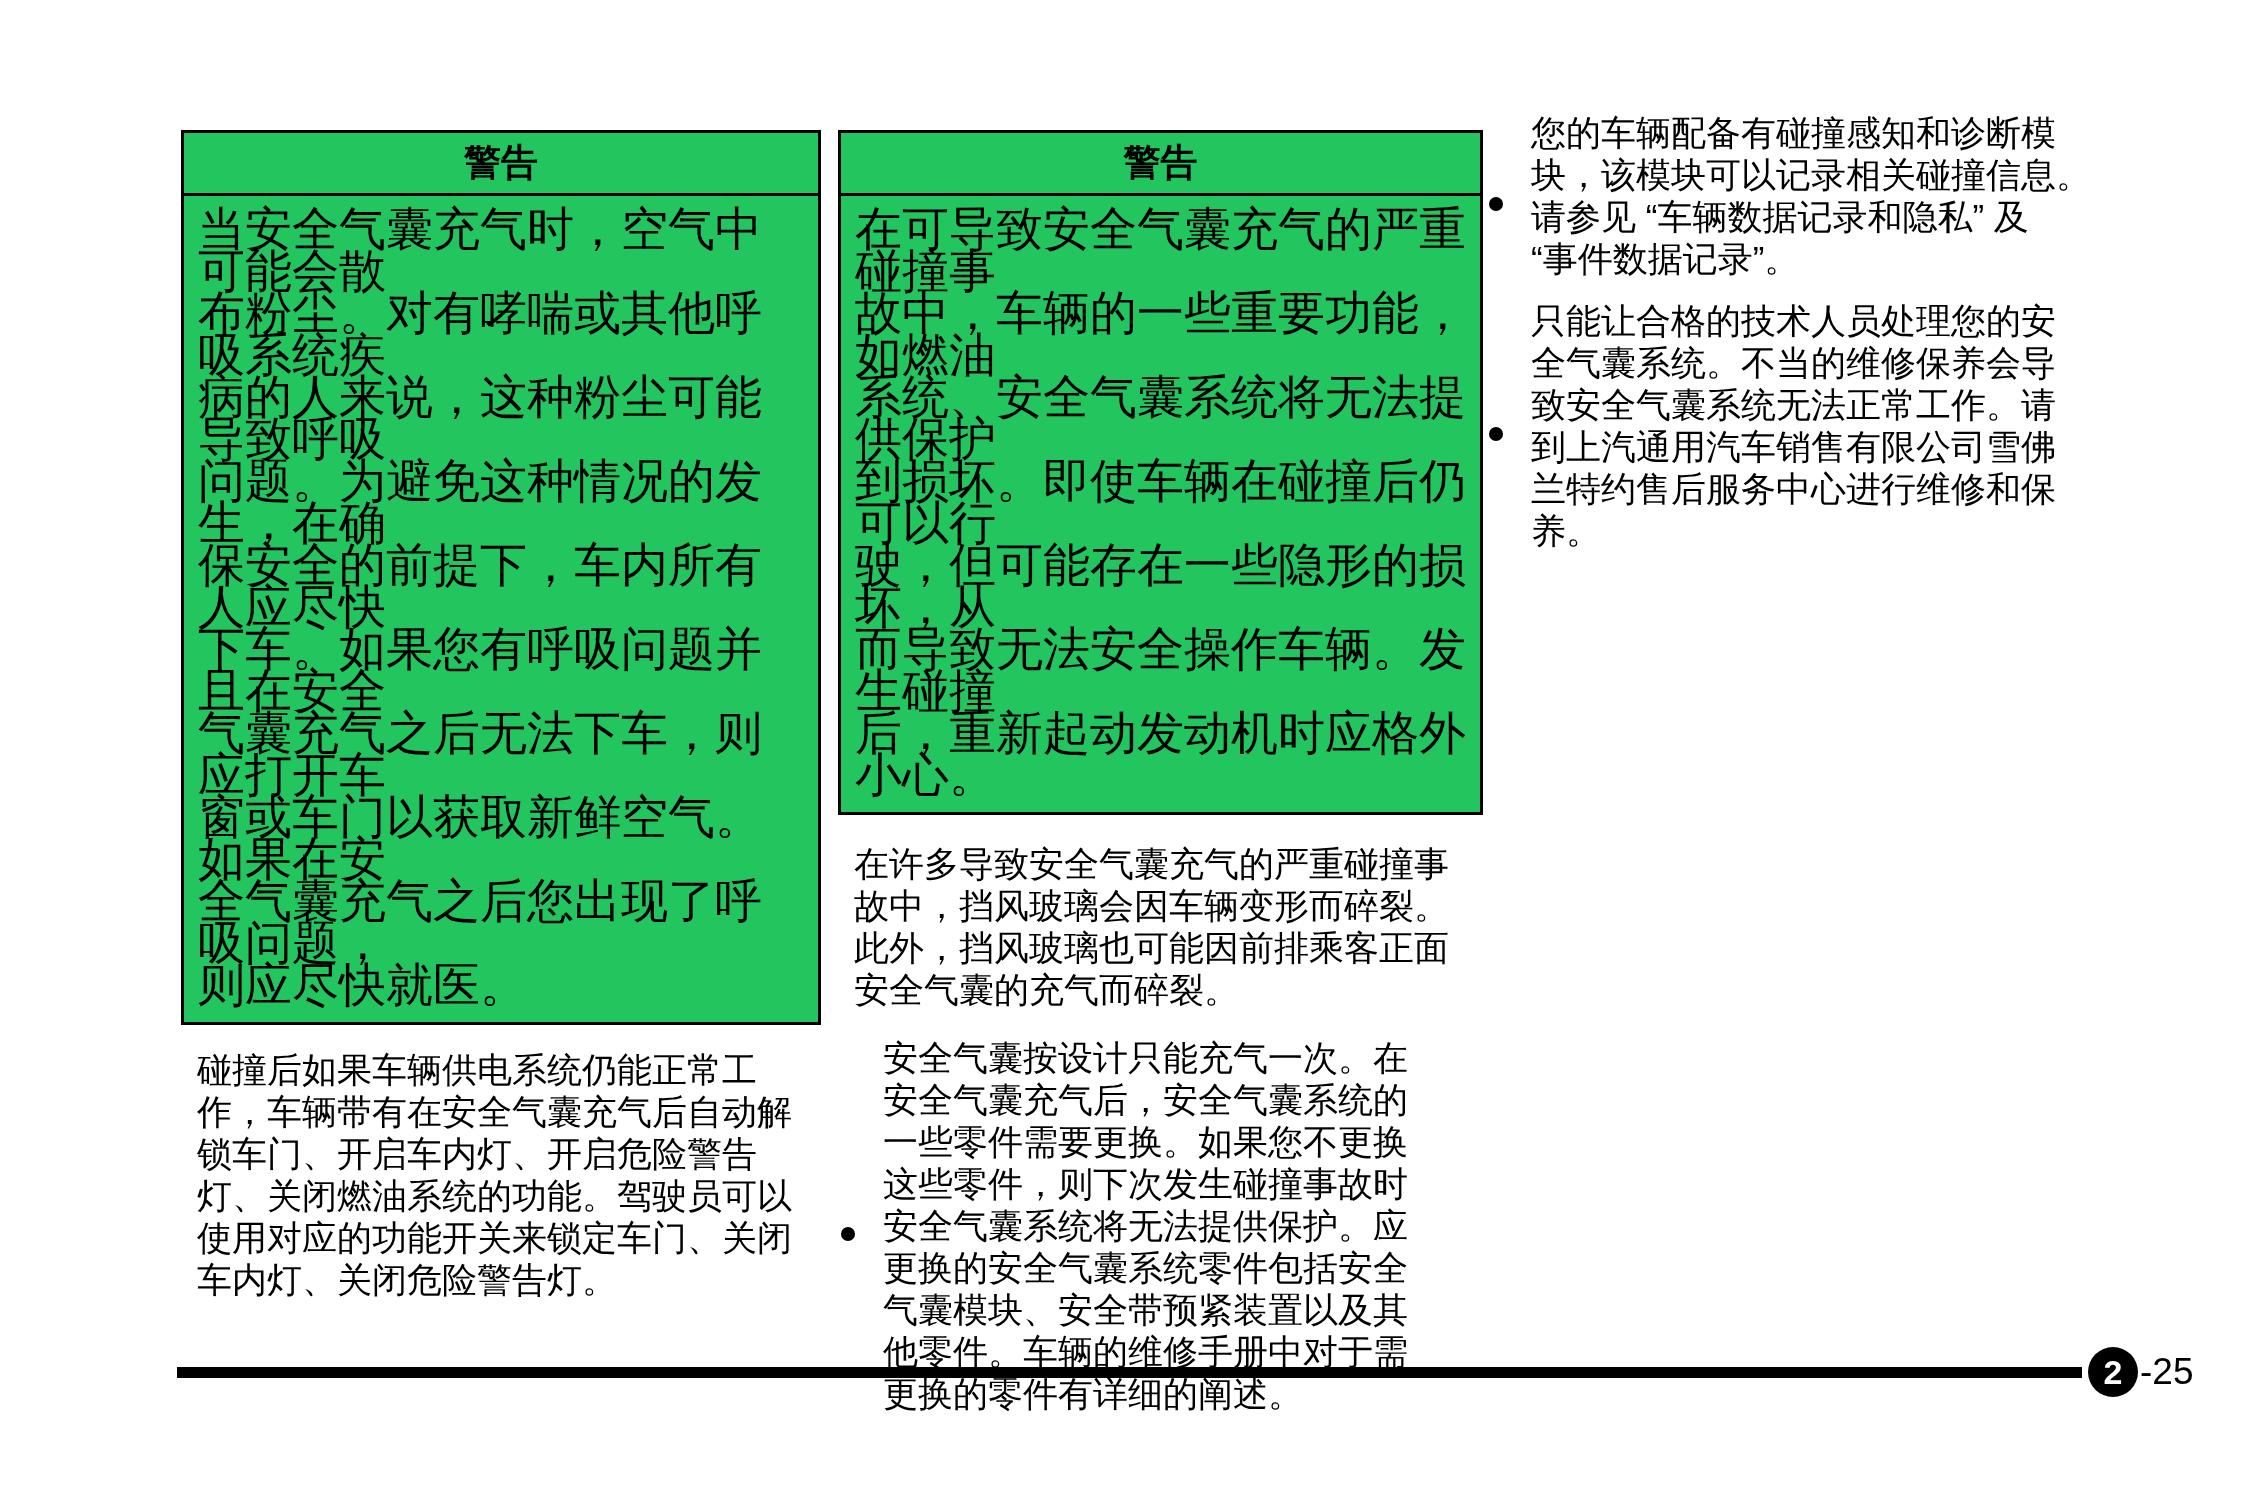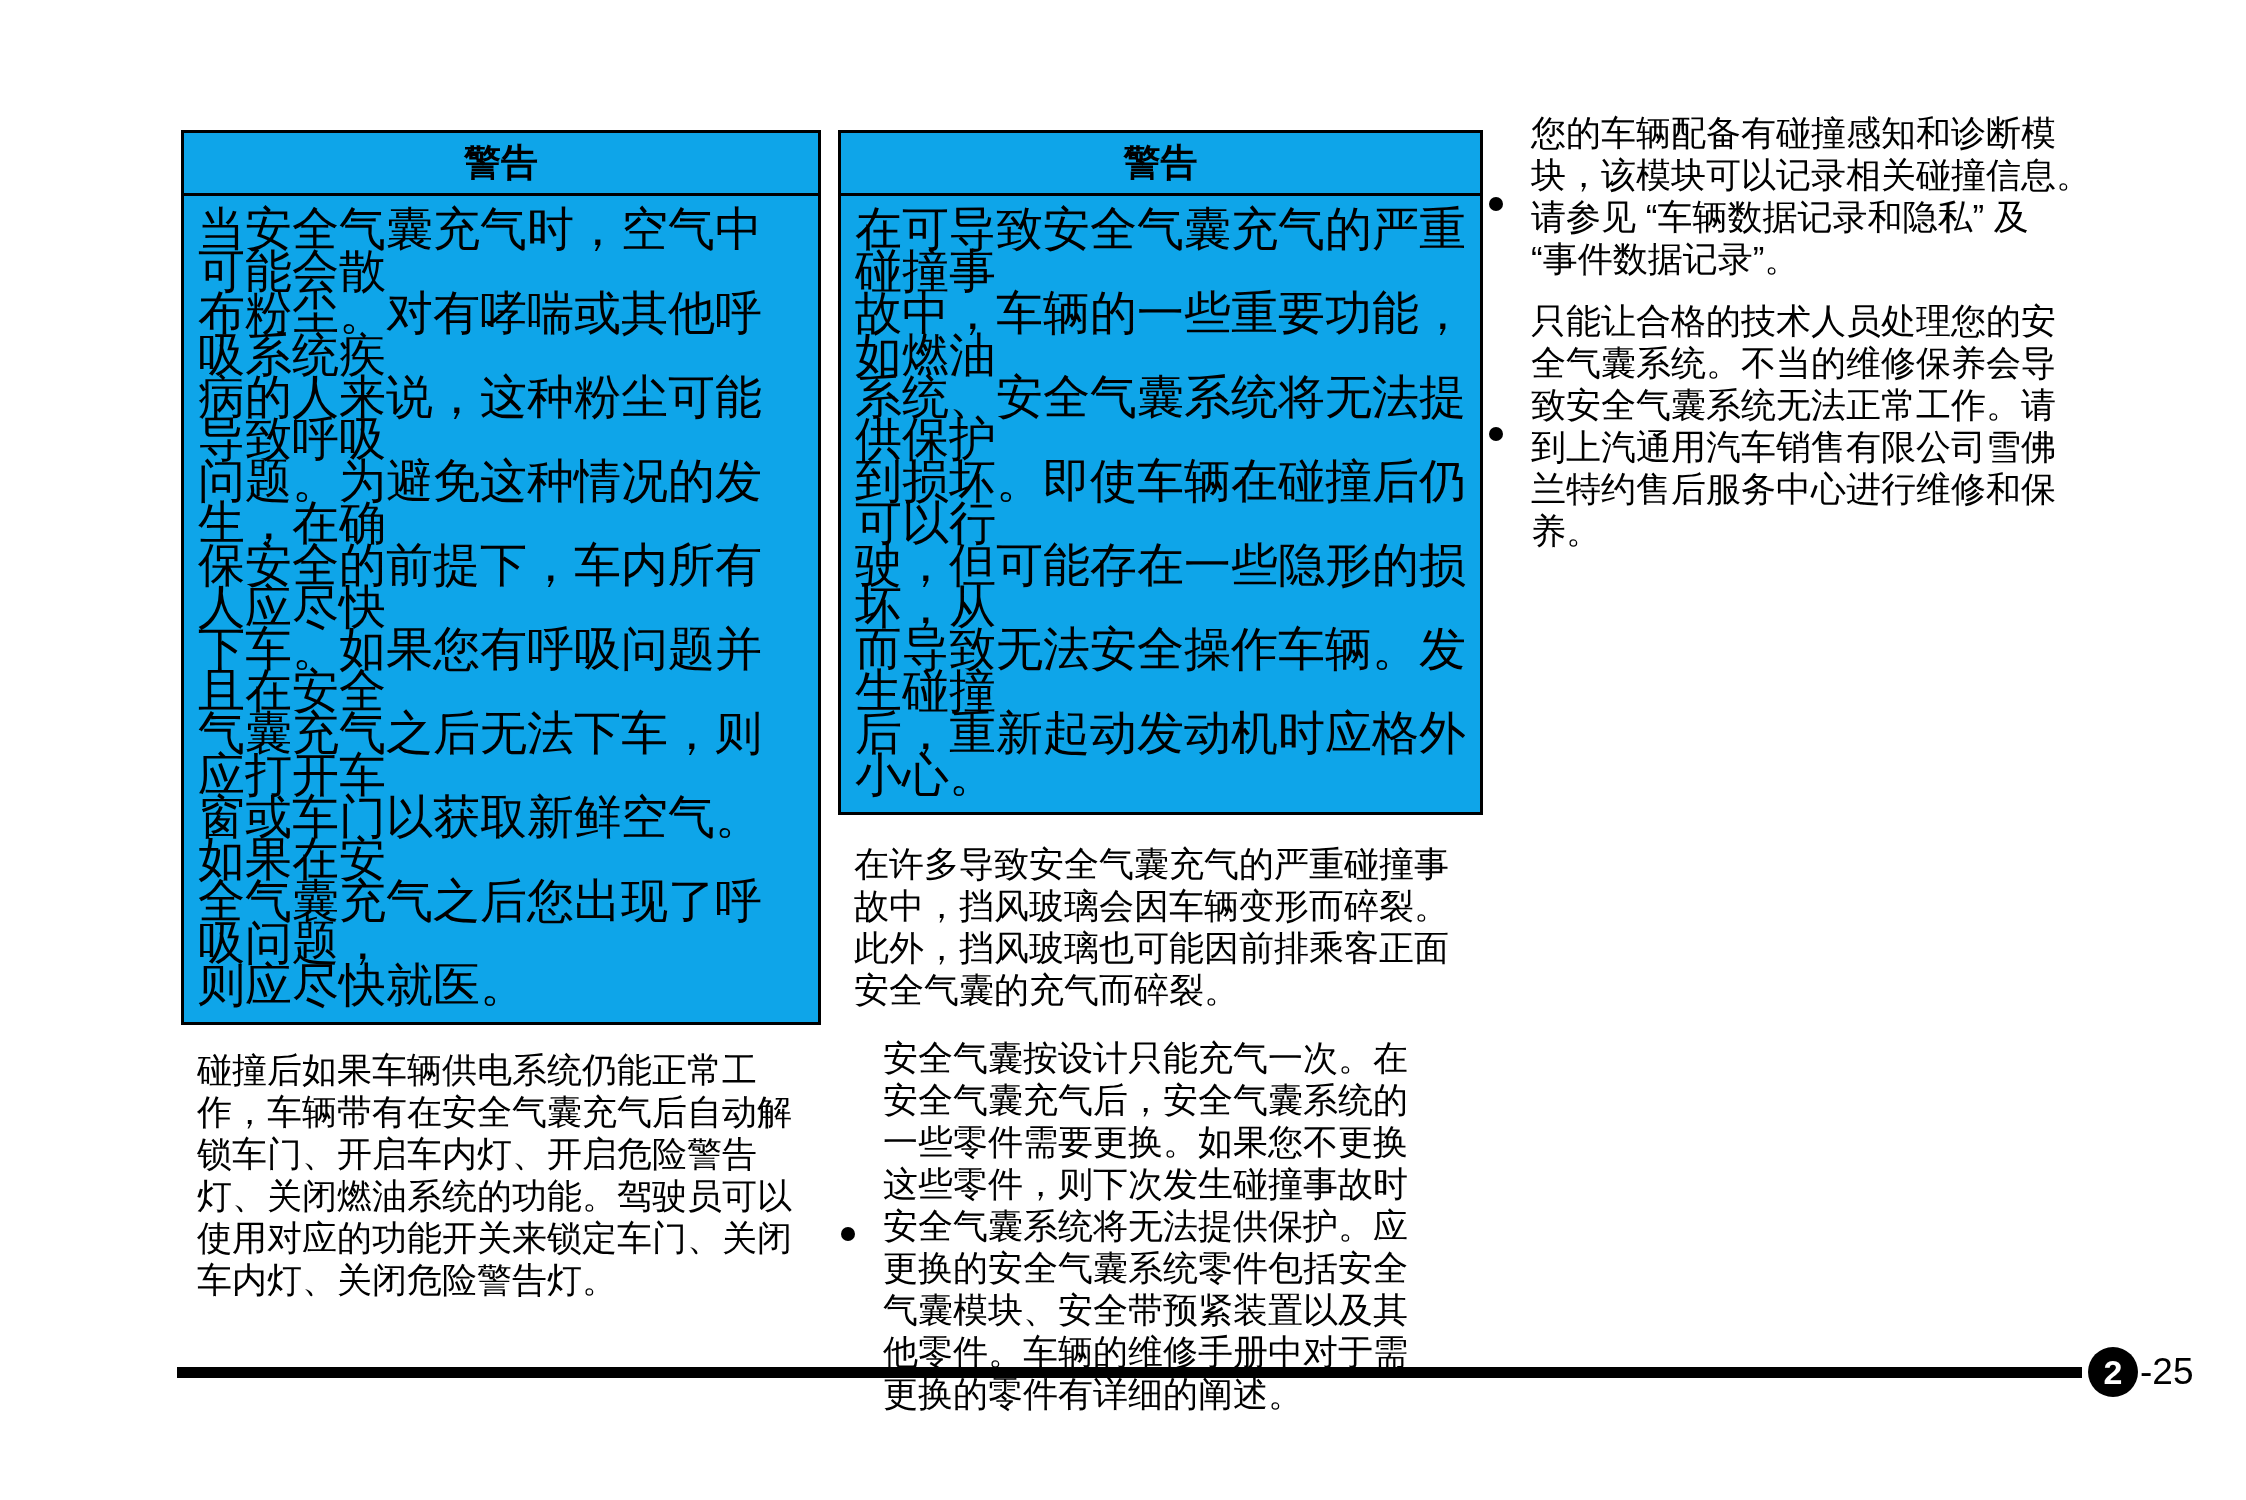--- a/index.html
+++ b/index.html
@@ -18,21 +18,21 @@
   }
   .col {
     position: absolute;
   }
   .col-1 { left: 181px; top: 130px; width: 640px; }
   .col-2 { left: 838px; top: 130px; width: 645px; }
   .col-3 { left: 1486px; top: 112px; width: 655px; }
 
   .warning-box {
     border: 3px solid #000000;
-    background: #0ea5e9;
+    background: #22c55e;
   }
   .warning-title {
     text-align: center;
     font-weight: bold;
     font-size: 37px;
     line-height: 44px;
     padding: 8px 0 8px 0;
     border-bottom: 3px solid #000000;
   }
   .warning-body {

